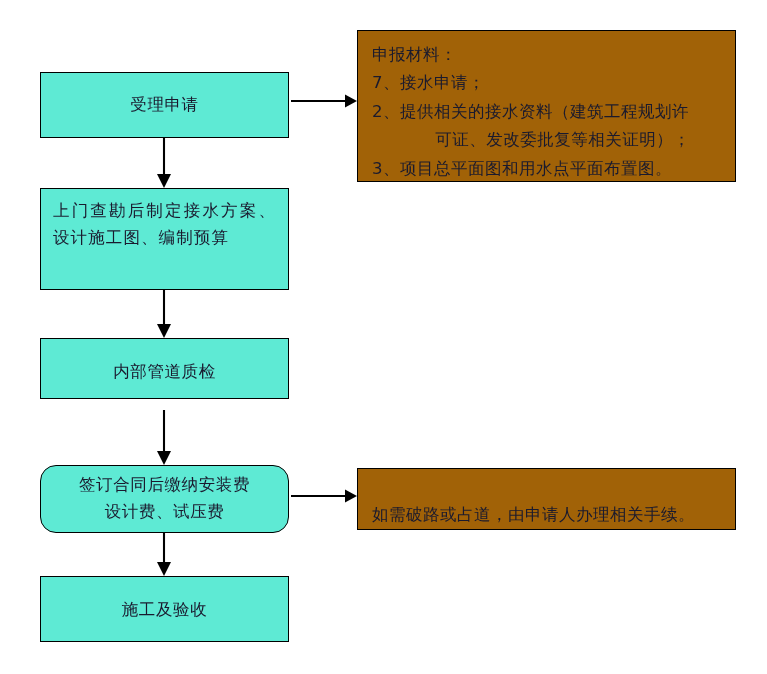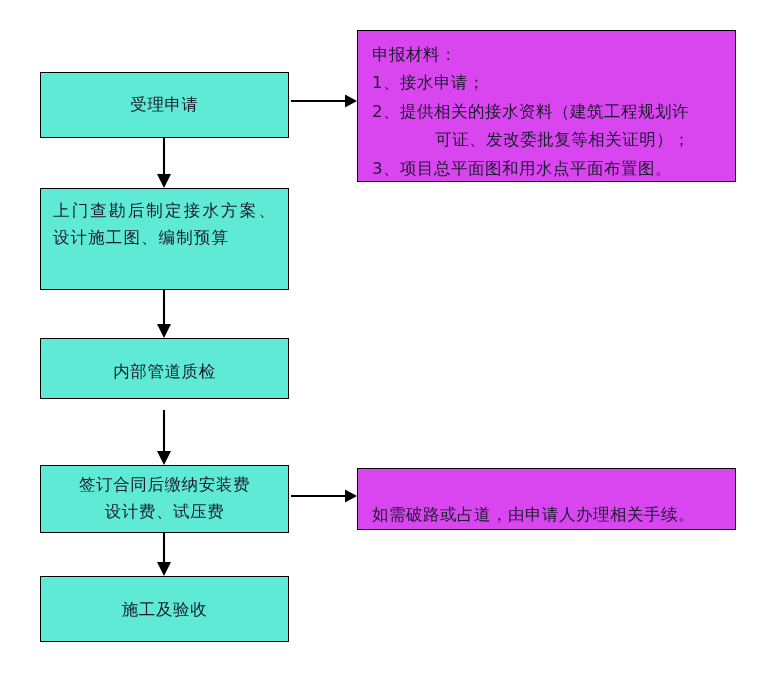--- a/index.html
+++ b/index.html
@@ -49,21 +49,21 @@
     letter-spacing: 1.1px;
   }
   .node.topalign {
     align-items: flex-start;
     padding-top: 20px;
   }
   .note {
     position: absolute;
     box-sizing: border-box;
     border: 1.6px solid #000000;
-    background: #d946ef;
+    background: #a16207;
     color: #1a1a2e;
     font-size: 16.5px;
     line-height: 1.72;
     letter-spacing: 0.5px;
     padding: 10px 12px 8px 14px;
   }
   .note .line {
     white-space: pre;
     display: block;
   }
@@ -96,32 +96,32 @@
   </div>
 
   <div class="node justify" style="left:40px; top:188px; width:249px; height:102px;">
     <span class="txt">上门查勘后制定接水方案、设计施工图、编制预算</span>
   </div>
 
   <div class="node topalign" style="left:40px; top:338px; width:249px; height:61px;">
     <span class="txt">内部管道质检</span>
   </div>
 
-  <div class="node" style="left:40px; top:465px; width:249px; height:68px;">
+  <div class="node" style="left:40px; top:465px; width:249px; height:68px;border-radius:16px;">
     <span class="txt">签订合同后缴纳安装费
 设计费、试压费</span>
   </div>
 
   <div class="node topalign" style="left:40px; top:576px; width:249px; height:66px;">
     <span class="txt">施工及验收</span>
   </div>
 
   <div class="note" style="left:357px; top:30px; width:379px; height:152px;">
     <span class="line">申报材料：</span>
-    <span class="line">1、接水申请；</span>
+    <span class="line">7、接水申请；</span>
     <span class="line">2、提供相关的接水资料（建筑工程规划许</span>
     <span class="line indent">可证、发改委批复等相关证明）；</span>
     <span class="line">3、项目总平面图和用水点平面布置图。</span>
   </div>
 
   <div class="note single" style="left:357px; top:468px; width:379px; height:62px;">
     <span class="line">如需破路或占道，由申请人办理相关手续。</span>
   </div>
 
   <div class="conn" style="left:291px; top:90px; width:70px; height:22px;">

